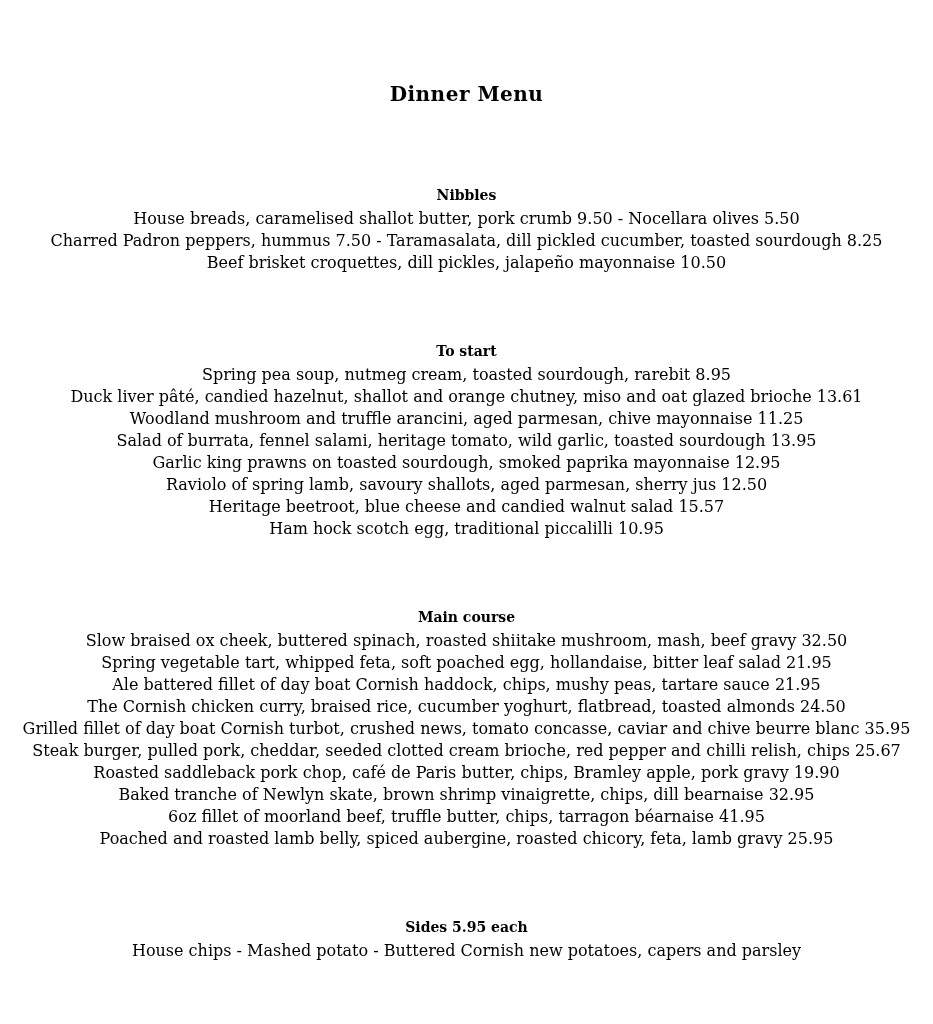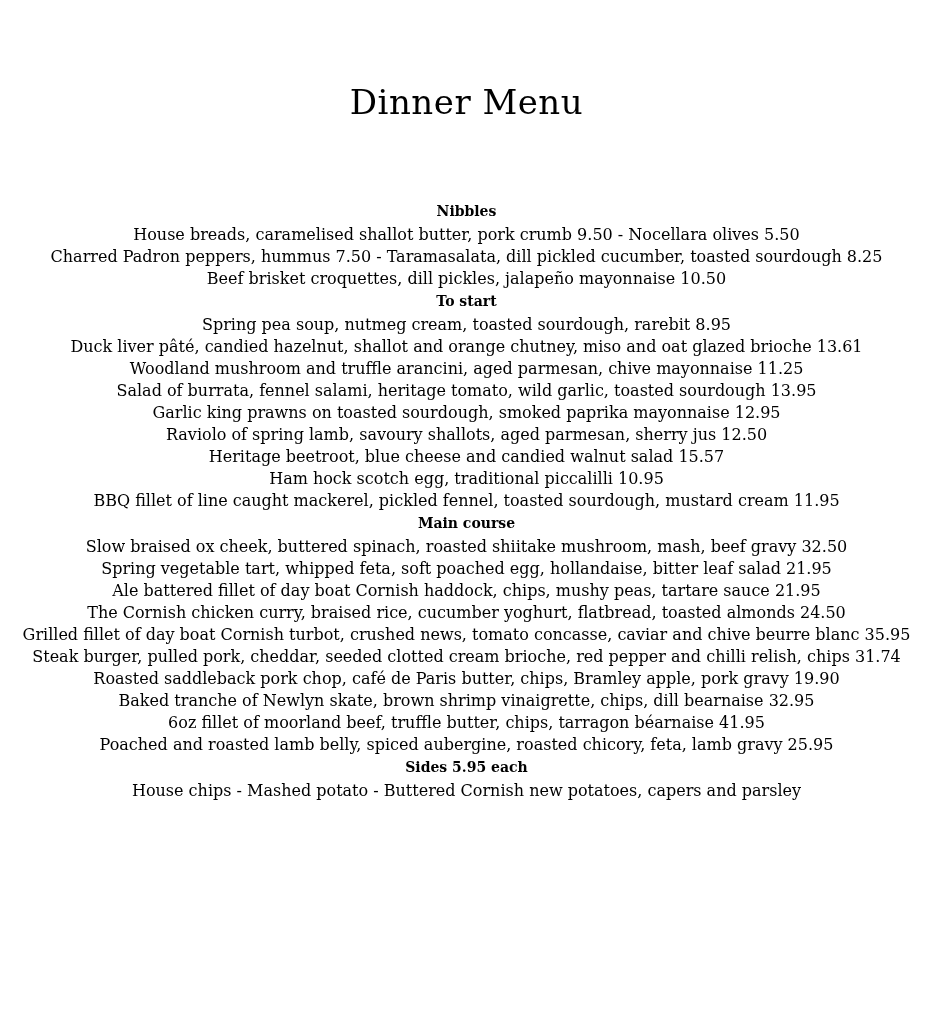--- a/index.html
+++ b/index.html
@@ -13,28 +13,29 @@
     width: 933px;
     min-height: 1024px;
     margin: 0 auto;
     box-sizing: border-box;
     padding: 0 10px;
     text-align: center;
   }
   .title {
     margin: 0;
     padding-top: 82px;
-    font-size: 34px;
-    font-weight: normal;
+    font-size: 20px;
+    font-weight: bold;
     letter-spacing: 0.5px;
   }
   .sections {
     padding-top: 8px;
   }
   .menu-section {
+    margin-top: 66px;
   }
   .menu-section:first-child {
     margin-top: 70px;
   }
   .section-heading {
     margin: 0 0 2px 0;
     font-size: 14px;
     font-weight: bold;
     line-height: 22px;
   }
@@ -60,30 +61,29 @@
       <section class="menu-section">
         <h2 class="section-heading">To start</h2>
         <p class="menu-line">Spring pea soup, nutmeg cream, toasted sourdough, rarebit 8.95</p>
         <p class="menu-line">Duck liver pâté, candied hazelnut, shallot and orange chutney, miso and oat glazed brioche 13.61</p>
         <p class="menu-line">Woodland mushroom and truffle arancini, aged parmesan, chive mayonnaise 11.25</p>
         <p class="menu-line">Salad of burrata, fennel salami, heritage tomato, wild garlic, toasted sourdough 13.95</p>
         <p class="menu-line">Garlic king prawns on toasted sourdough, smoked paprika mayonnaise 12.95</p>
         <p class="menu-line">Raviolo of spring lamb, savoury shallots, aged parmesan, sherry jus 12.50</p>
         <p class="menu-line">Heritage beetroot, blue cheese and candied walnut salad 15.57</p>
         <p class="menu-line">Ham hock scotch egg, traditional piccalilli 10.95</p>
-        <p class="menu-line">BBQ fillet of line caught mackerel, pickled fennel, toasted sourdough, mustard cream 11.95</p>
       </section>
       <section class="menu-section">
         <h2 class="section-heading">Main course</h2>
         <p class="menu-line">Slow braised ox cheek, buttered spinach, roasted shiitake mushroom, mash, beef gravy 32.50</p>
         <p class="menu-line">Spring vegetable tart, whipped feta, soft poached egg, hollandaise, bitter leaf salad 21.95</p>
         <p class="menu-line">Ale battered fillet of day boat Cornish haddock, chips, mushy peas, tartare sauce 21.95</p>
         <p class="menu-line">The Cornish chicken curry, braised rice, cucumber yoghurt, flatbread, toasted almonds 24.50</p>
         <p class="menu-line">Grilled fillet of day boat Cornish turbot, crushed news, tomato concasse, caviar and chive beurre blanc 35.95</p>
-        <p class="menu-line">Steak burger, pulled pork, cheddar, seeded clotted cream brioche, red pepper and chilli relish, chips 31.74</p>
+        <p class="menu-line">Steak burger, pulled pork, cheddar, seeded clotted cream brioche, red pepper and chilli relish, chips 25.67</p>
         <p class="menu-line">Roasted saddleback pork chop, café de Paris butter, chips, Bramley apple, pork gravy 19.90</p>
         <p class="menu-line">Baked tranche of Newlyn skate, brown shrimp vinaigrette, chips, dill bearnaise 32.95</p>
         <p class="menu-line">6oz fillet of moorland beef, truffle butter, chips, tarragon béarnaise 41.95</p>
         <p class="menu-line">Poached and roasted lamb belly, spiced aubergine, roasted chicory, feta, lamb gravy 25.95</p>
       </section>
       <section class="menu-section">
         <h2 class="section-heading">Sides 5.95 each</h2>
         <p class="menu-line">House chips - Mashed potato - Buttered Cornish new potatoes, capers and parsley</p>
       </section>
     </div>

